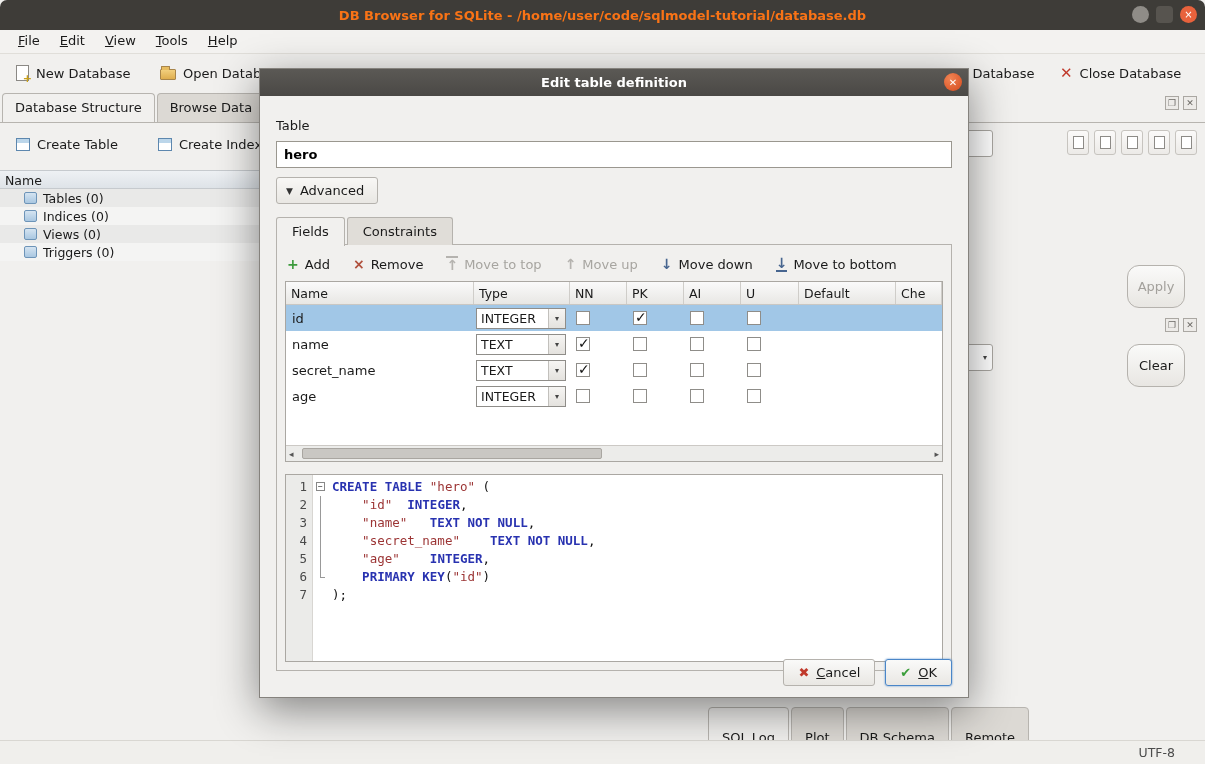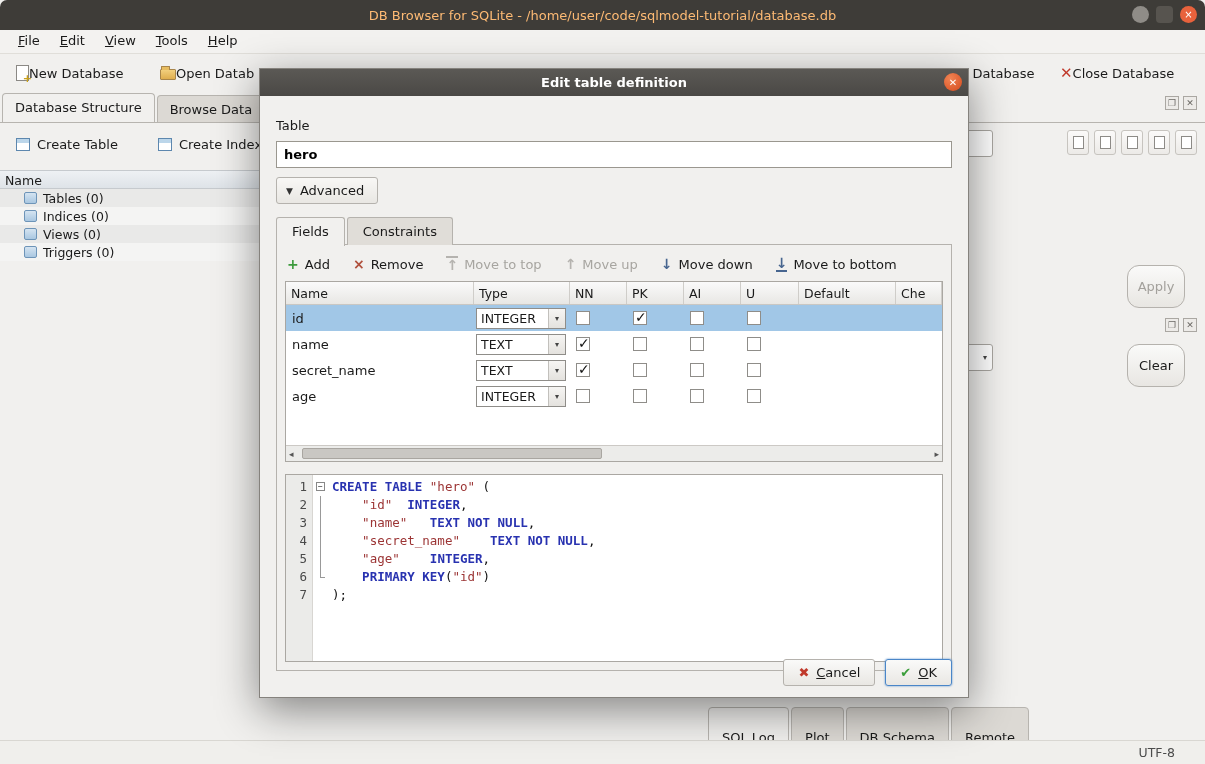--- a/index.html
+++ b/index.html
@@ -3,47 +3,47 @@
 <meta charset="utf-8">
 <style>
   *{box-sizing:border-box;margin:0;padding:0}
   html,body{width:1205px;height:764px}
   body{position:relative;overflow:hidden;background:#f1f0ee;color:#1a1a1a;
        font-family:"DejaVu Sans","Liberation Sans",sans-serif;font-size:13px}
 
   
   .titlebar{position:absolute;left:0;top:0;width:100%;height:30px;background:#3e3c38;
             display:flex;align-items:center;justify-content:center;border-radius:7px 7px 0 0}
-  .titlebar-title{color:#fdba74;font-weight:normal}
+  .titlebar-title{color:#f97316;font-weight:bold}
   .win-controls{position:absolute;right:8px;top:6px;display:flex;gap:7px}
   .win-btn{width:17px;height:17px;border-radius:50%;display:flex;align-items:center;
            justify-content:center;font-size:10px;color:#fff;line-height:1}
   .win-min{background:#8f8c87;color:#3a3a3a}
   .win-max{background:#57544f;border-radius:4px}
   .win-close{background:#e8623c}
 
   
   .menubar{position:absolute;left:0;top:30px;width:100%;height:24px;background:#f3f2f0;
            border-bottom:1px solid #e0ded9;display:flex;align-items:flex-start;padding-left:8px}
   .menu-item{padding:3px 10px;cursor:default}
 
   
   .toolbar{position:absolute;left:0;top:55px;width:100%;height:36px;display:flex;align-items:center}
-  .toolbtn{display:flex;align-items:center;padding:5px 8px}
+  .toolbtn{display:flex;align-items:center;gap:7px;padding:5px 8px}
   .abs{position:absolute}
   .nd-icon{width:13px;height:16px;background:#fff;border:1px solid #8b8985;position:relative}
   .nd-icon::after{content:"+";position:absolute;right:-4px;bottom:-5px;color:#caa21d;font-weight:bold;font-size:11px}
   .folder-icon{width:16px;height:11px;margin-top:3px;background:linear-gradient(#f2cf7d,#dfae4e);
                border:1px solid #a8854a;border-radius:1px;position:relative}
   .folder-icon::before{content:"";position:absolute;left:0;top:-4px;width:7px;height:3px;
                background:#e7bc5f;border:1px solid #a8854a;border-bottom:none;border-radius:1px 1px 0 0}
   .x-icon{color:#c0392b;font-weight:bold;font-size:15px;line-height:1}
 
   
-  .main-tabs{position:absolute;left:2px;top:93px;display:flex;gap:2px;align-items:flex-end;z-index:1}
+  .main-tabs{position:absolute;left:2px;top:93px;display:flex;gap:2px;z-index:1}
   .main-tab{padding:6px 12px 5px;background:#dcd9d4;border:1px solid #b7b4af;border-bottom:none;
             border-radius:4px 4px 0 0}
   .main-tab.active{background:#f1f0ee;padding-bottom:7px}
   .pane{position:absolute;left:0;top:122px;width:100%;height:618px;background:#f1f0ee;
         border-top:1px solid #b7b4af}
 
   
   .create-row{position:absolute;left:10px;top:133px;display:flex;gap:28px}
   .tool-label-btn{display:flex;align-items:center;gap:7px;padding:4px 6px}
   .table-glyph{width:14px;height:13px;border:1px solid #5d87ae;background:linear-gradient(#bcd6ea 0 4px,#ffffff 4px)}

